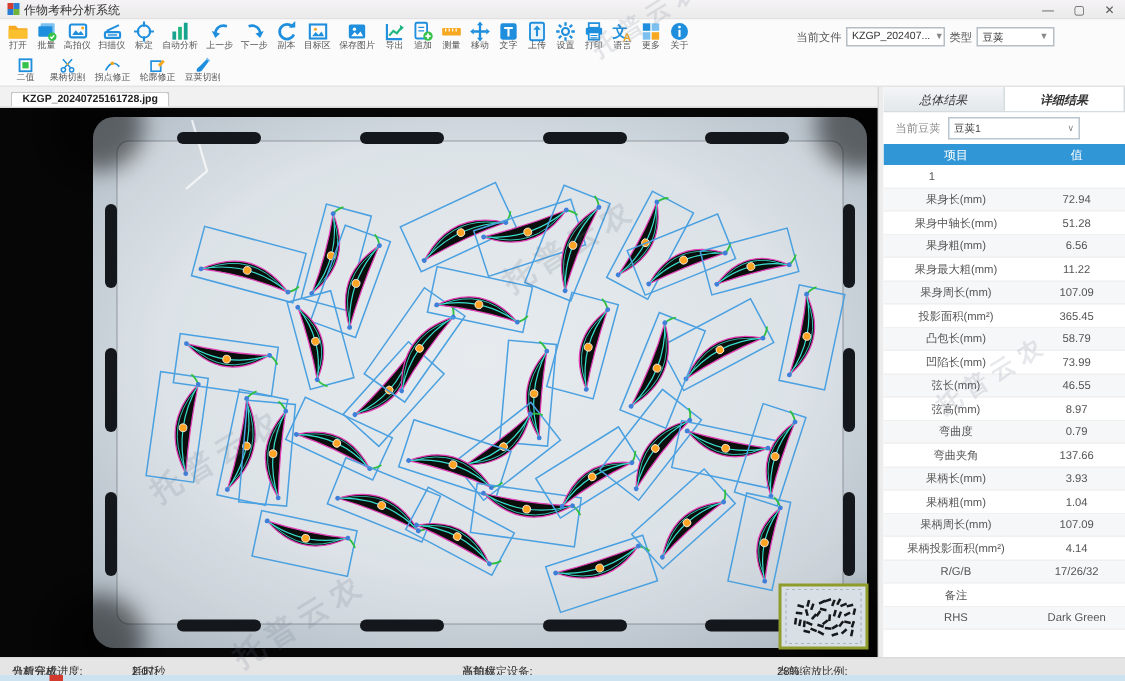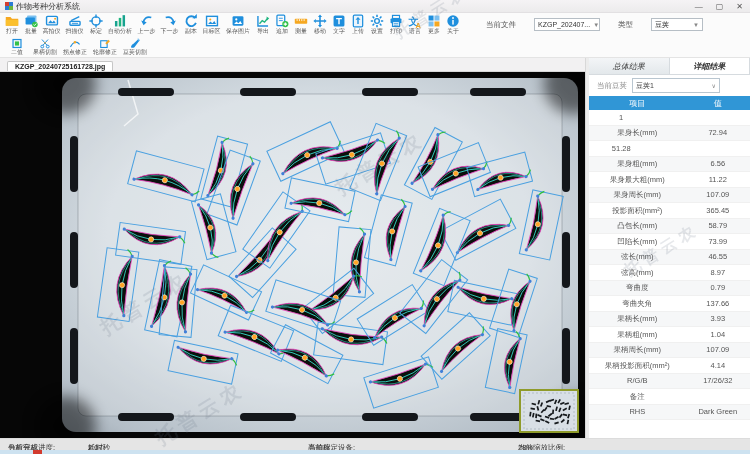--- a/index.html
+++ b/index.html
@@ -15,21 +15,21 @@
   .app-logo i:nth-child(3){background:#2b7cd3}.app-logo i:nth-child(4){background:#6fb53a}
   .win-controls{margin-left:auto;display:flex;gap:13px;color:#555;font-size:8px;padding-right:2px;}
   .win-controls span{cursor:pointer;line-height:13px}
 
   
   .toolbar-main{height:25px;background:#fbfbfb;display:flex;align-items:flex-start;padding:1px 3px 0;}
   .tb-items{display:flex;gap:2px;}
   .tb-item{display:flex;flex-direction:column;align-items:center;cursor:pointer;min-width:17px;}
   .tb-item svg{width:14px;height:14px;display:block}
   .tb-item .lbl{font-size:7px;color:#555;white-space:nowrap;line-height:8px;transform:scale(.85);transform-origin:center top;}
-  .tb-right{margin-left:auto;display:flex;align-items:center;gap:18px;font-size:7.5px;color:#555;padding-top:4px;padding-right:44px;}
+  .tb-right{margin-left:auto;display:flex;align-items:center;gap:3px;font-size:7.5px;color:#555;padding-top:4px;padding-right:44px;}
   .ui-select{background:#fff;border:1px solid #b6bec5;height:13px;display:flex;align-items:center;
     padding:0 3px;font-size:7px;color:#333;cursor:pointer;}
   .ui-select .chev{margin-left:auto;color:#888;font-size:6px;padding-left:3px;}
   .sel-file{width:66px}.sel-type{width:52px}
   .toolbar-edit{height:20px;background:#fbfbfb;border-bottom:1px solid #e4e4e4;display:flex;padding:0 5px;}
   .toolbar-edit .tb-item svg{width:12px;height:12px}
   .toolbar-edit .tb-item{min-width:24px}
   .toolbar-edit .lbl{font-size:7px}
 
   
@@ -785,20 +785,21 @@
       </div>
       <div id="tbl-rows">
           <div class="tbl-row">
             <div class="col-val">1</div>
           </div>
           <div class="tbl-row">
             <div class="col-item">果身长(mm)</div>
             <div class="col-val">72.94</div>
           </div>
           <div class="tbl-row">
+            <div class="col-item">果身中轴长(mm)</div>
             <div class="col-val">51.28</div>
           </div>
           <div class="tbl-row">
             <div class="col-item">果身粗(mm)</div>
             <div class="col-val">6.56</div>
           </div>
           <div class="tbl-row">
             <div class="col-item">果身最大粗(mm)</div>
             <div class="col-val">11.22</div>
           </div>

